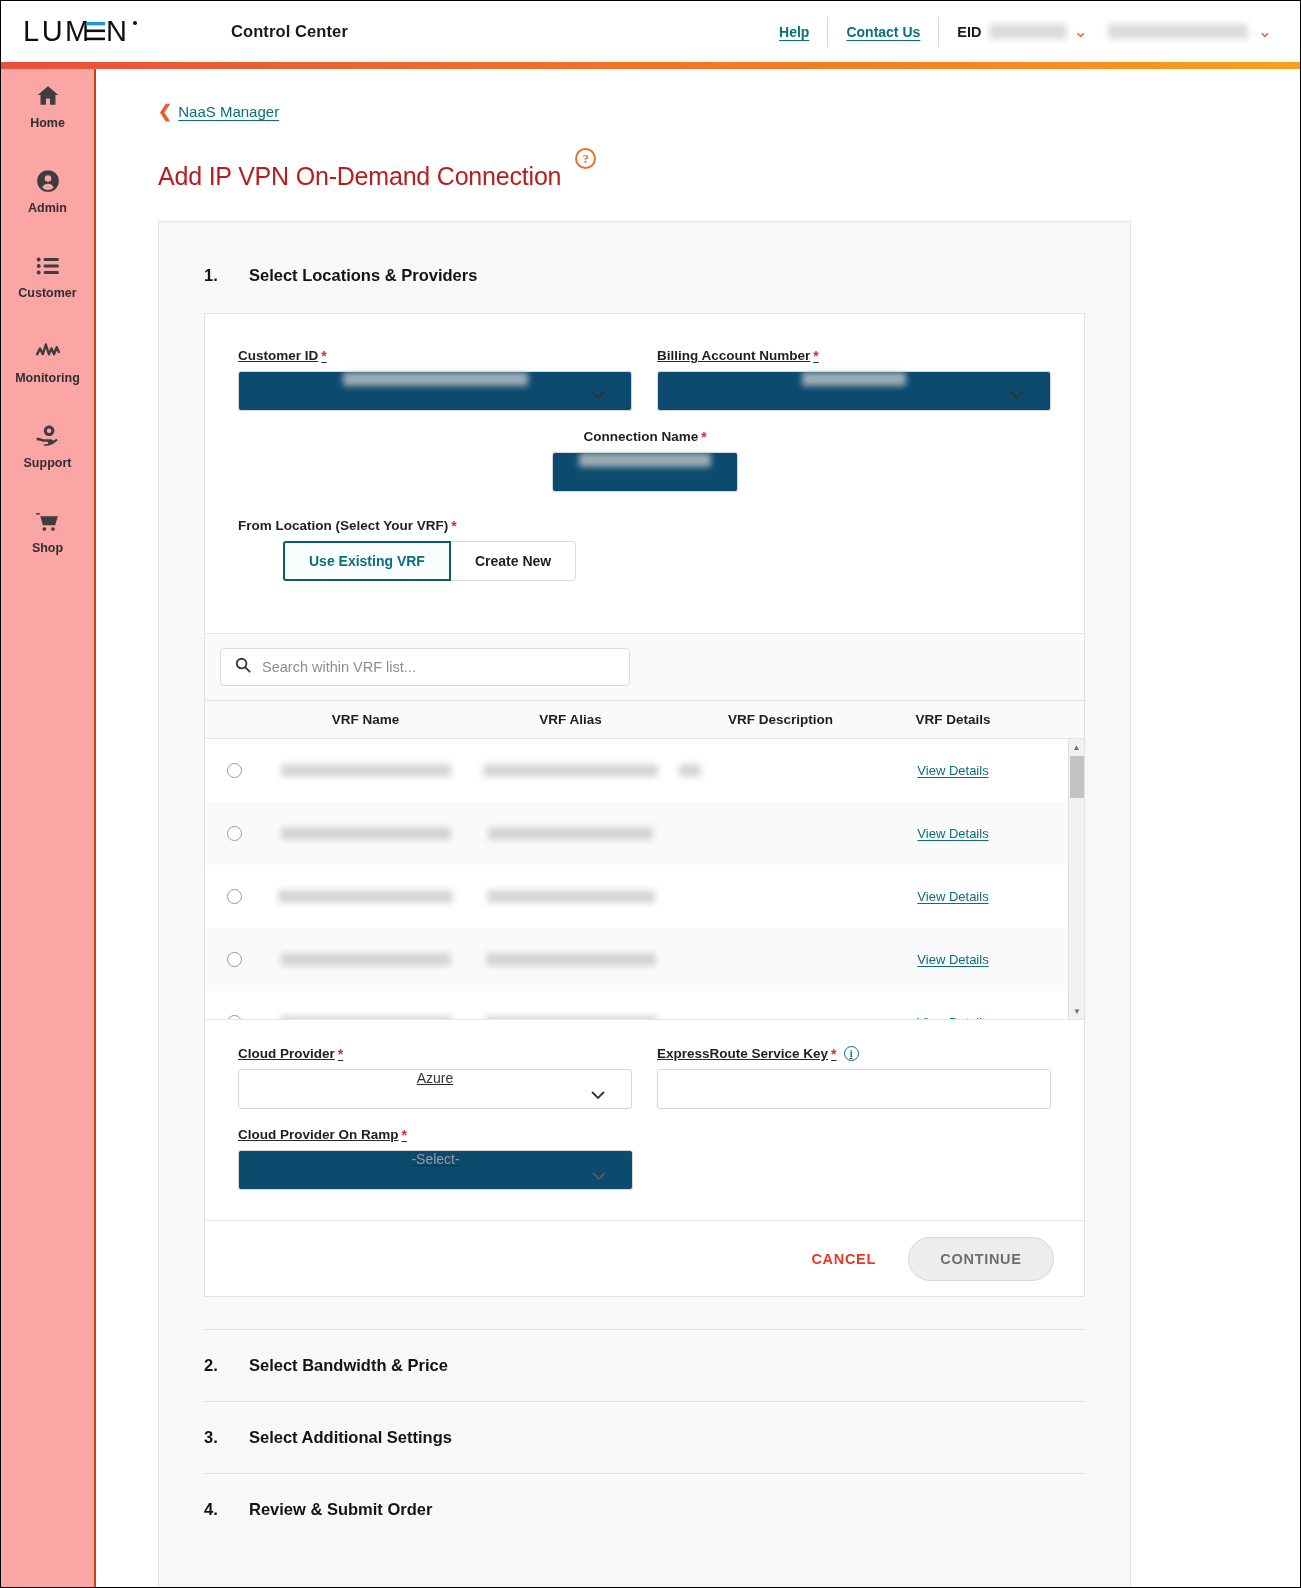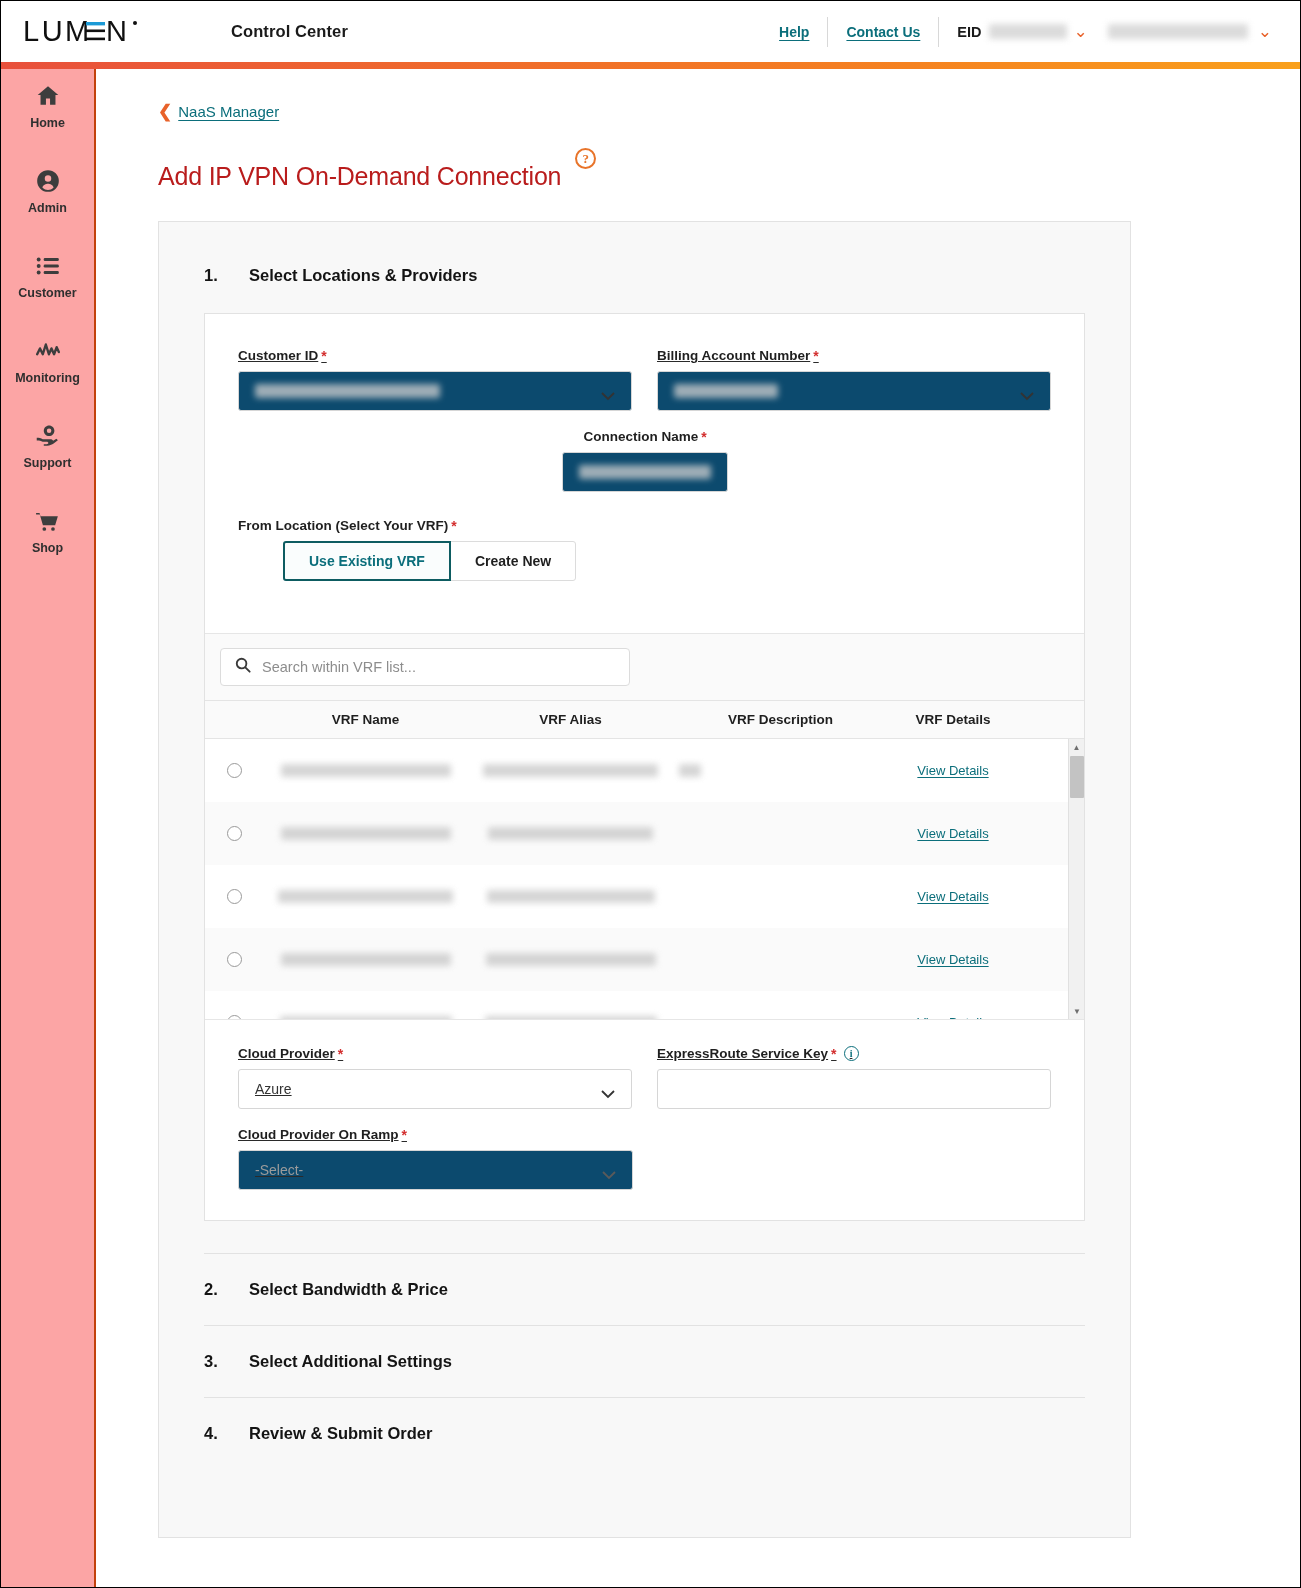--- a/index.html
+++ b/index.html
@@ -112,21 +112,21 @@
   .info-circle {
     width:15px; height:15px; border:1.6px solid #0b6e7b; border-radius:50%;
     color:#0b6e7b; font-size:10px; font-weight:bold; margin-left:4px;
     display:inline-flex; align-items:center; justify-content:center;
     font-family:"Liberation Serif", serif;
   }
 
   .ctrl {
     height:40px; border:1px solid #d6d6d6; border-radius:3px;
     background:#fff; display:flex; align-items:center;
-    padding:0 16px; position:relative;
+    padding:0 26px; position:relative;flex-direction:column;
   }
   .ctrl.disabled { background:#0c4a6e; }
   .ctrl .val { font-size:14px; color:#333; }
   .ctrl .ph { font-size:14px; color:#9b9b9b; }
   .chev-down {
     margin-left:auto; width:14px; height:9px; color:#333;
   }
   .redact.fieldtext { height:14px; }
 
   .spacer-18 { height:18px; }
@@ -561,20 +561,24 @@
               <span class="ph">-Select-</span>
               <span class="chev-down">
                 <svg viewBox="0 0 14 9" width="14" height="9" fill="none" stroke="#5a5a5a" stroke-width="1.8">
                     <path d="M1 1l6 6 6-6"></path>
                   </svg>
               </span>
             </div>
           </div>
         </div>
 
+        <div class="panel-foot">
+          <button class="btn-cancel">CANCEL</button>
+          <button class="btn-continue">CONTINUE</button>
+        </div>
       </div>
 
       <div class="first-gap"></div>
 
       <div class="step-closed">
         <div class="step-num">2.</div>
         <div class="step-name">Select Bandwidth &amp; Price</div>
       </div>
       <div class="step-closed">
         <div class="step-num">3.</div>

